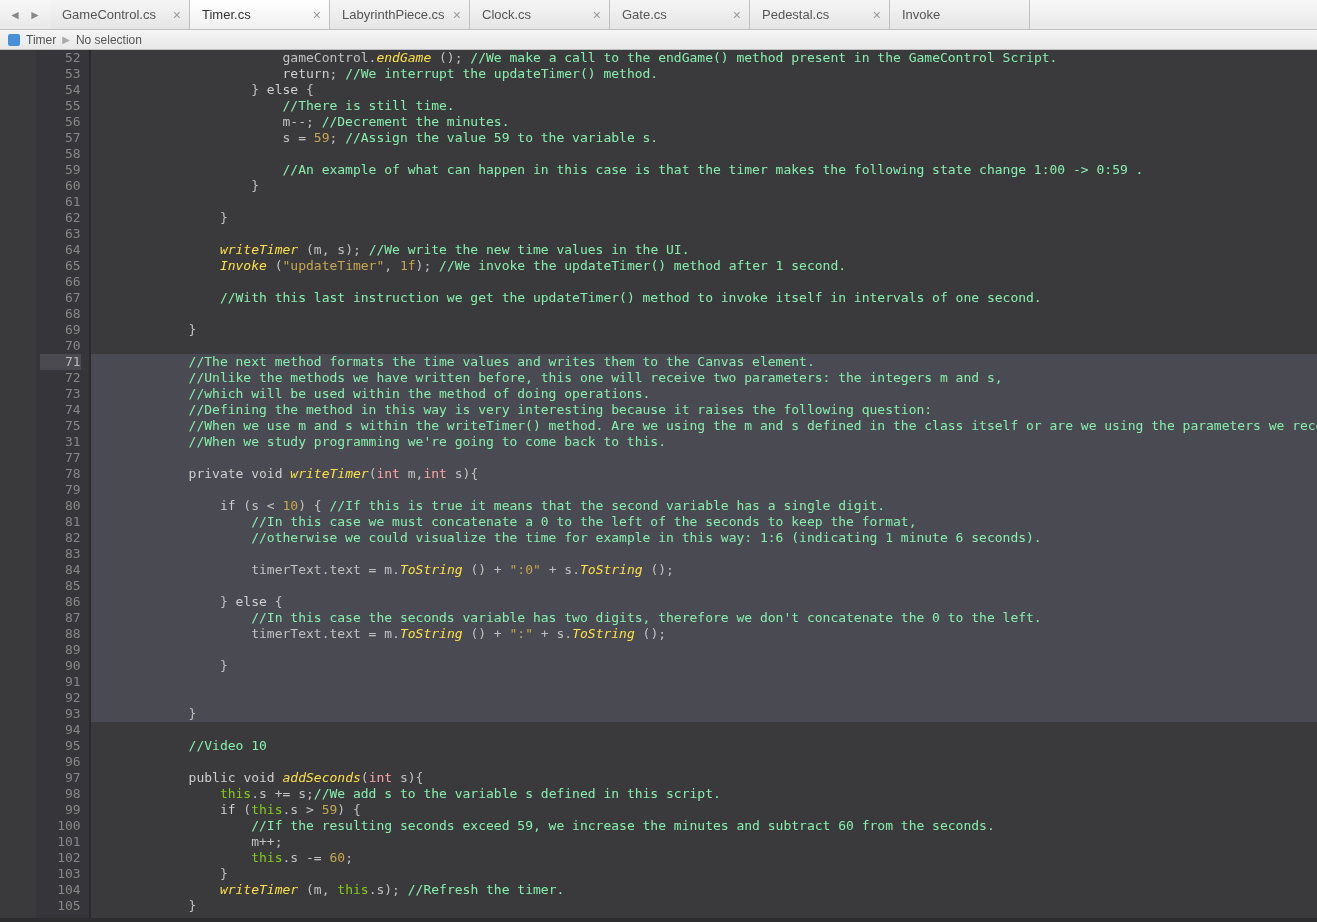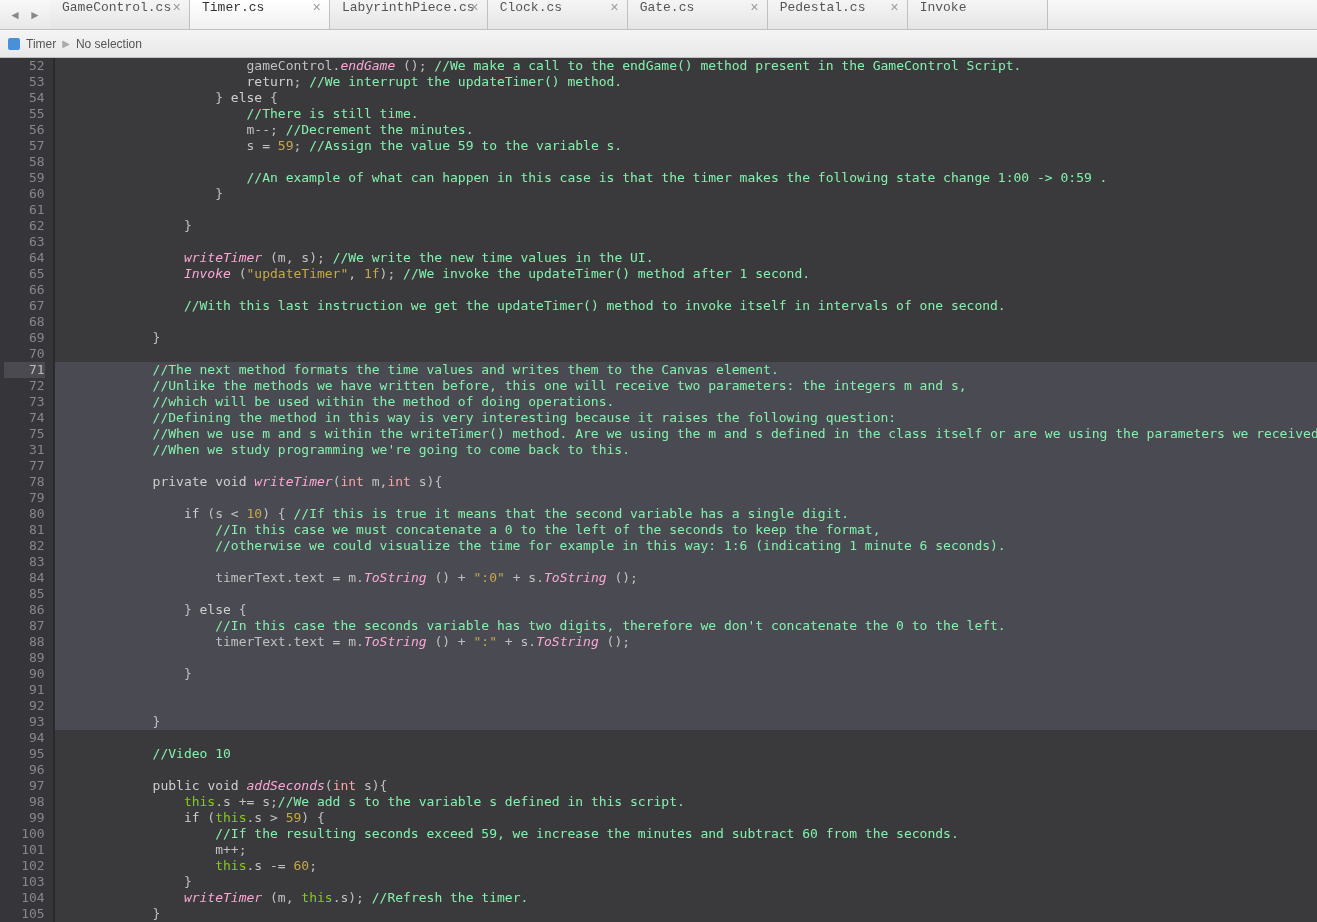--- a/index.html
+++ b/index.html
@@ -18,41 +18,40 @@
   height: 30px;
   align-items: center;
   border-bottom: 1px solid #c0c0c0;
 }
 .nav-arrows { display: flex; padding: 0 5px; }
 .nav-arrow {
   width: 20px; height: 20px; display: flex; align-items: center; justify-content: center;
   color: #888; cursor: pointer; font-size: 12px;
 }
 .tab {
-  display: flex; align-items: flex-start;
+  display: flex; align-items: center;
   padding: 0 12px; height: 100%;
   border-right: 1px solid #c0c0c0;
   background: linear-gradient(#f5f5f5, #e5e5e5);
   color: #555; cursor: pointer;
   min-width: 140px;
   position: relative;
-  font-family: Liberation Mono, monospace;
 }
 .tab.active {
   background: linear-gradient(#ffffff, #f0f0f0);
   color: #333;
 }
 .tab-close {
   position: absolute; right: 8px;
   color: #999; font-size: 14px;
 }
 .breadcrumb-bar {
   display: flex; align-items: center;
   background: linear-gradient(#f5f5f5, #e8e8e8);
-  height: 28px;
+  height: 20px;
   padding: 0 8px;
   border-bottom: 1px solid #c0c0c0;
   color: #555;
   font-size: 12px;
 }
 .bc-icon {
   width: 12px; height: 12px; background: #4a90d9; border-radius: 2px;
   margin-right: 6px;
 }
 .bc-sep { color: #aaa; margin: 0 6px; font-size: 10px; }
@@ -65,34 +64,35 @@
   line-height: 16px;
 }
 .gutter {
   background: #35353a;
   color: #888;
   text-align: right;
   padding: 0 8px 0 4px;
   border-right: 2px solid #2a2a2d;
   user-select: none;
   min-width: 50px;
+  margin-left: 36px;
 }
 .gutter .ln { height: 16px; }
 .gutter .ln.hl { background: #4a4a50; color: #bbb; padding-left: 25px; }
 .code {
   flex: 1;
   white-space: pre;
   overflow: hidden;
 }
 .code .line { height: 16px; padding-left: 4px; }
 .code .line.sel { background: #4a4a52; }
 .comment { color: #86efac; }
 .keyword { color: #cfcfcf; font-weight: normal; }
 .kw-blue { color: #fca5a5; }
-.method { color: #f9a8d4; font-style: italic; }
+.method { color: #fde047; font-style: italic; }
 .string { color: #c5a84d; }
 .number { color: #c5a84d; }
 .ident { color: #c0c0c0; }
 .this { color: #84cc16; }
 .op { color: #c0c0c0; }
 </style>
 </head>
 <body>
 
 <div class="tab-bar">

